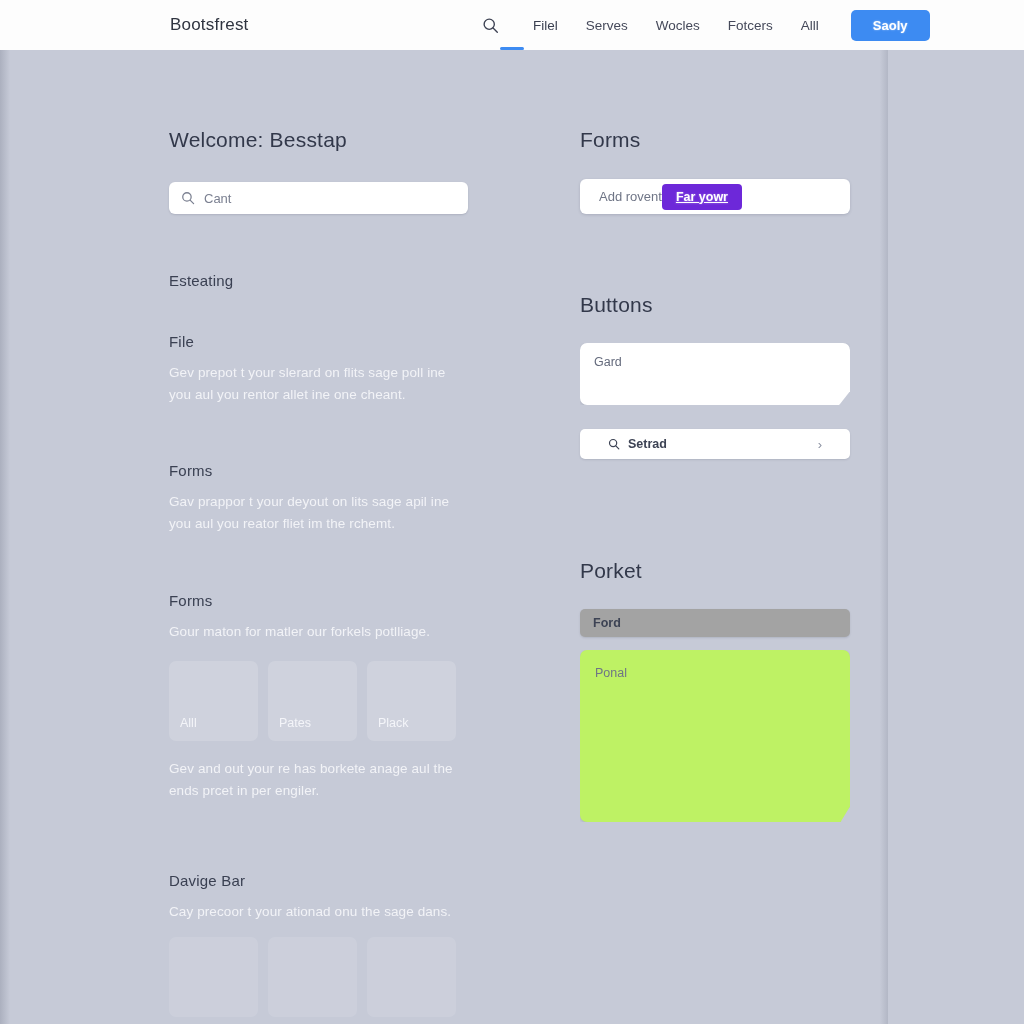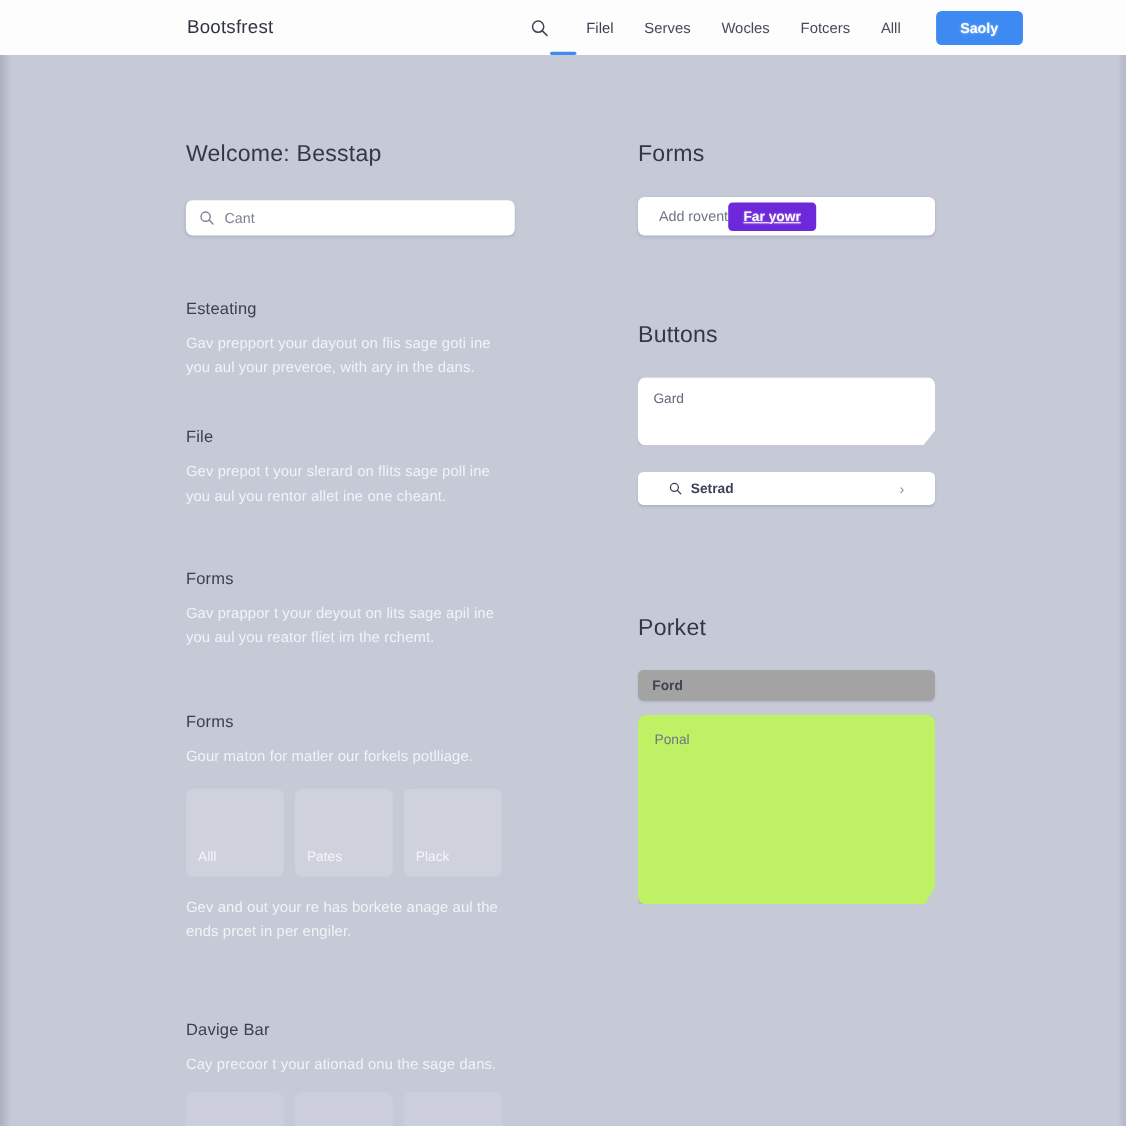--- a/index.html
+++ b/index.html
@@ -79,21 +79,21 @@
     height: 3px;
     background: #3d8bf2;
     border-radius: 2px;
     z-index: 6;
   }
 
   
   .page {
     position: absolute;
     top: 50px; left: 0;
-    width: 1024px;
+    width: 888px;
     height: 974px;
     background: #c6cad7;
   }
   .edge-shade {
     position: absolute;
     top: 0; left: 0;
     width: 10px; height: 974px;
     background: linear-gradient(90deg, rgba(110,116,134,.30), rgba(110,116,134,0));
     pointer-events: none;
   }
@@ -288,21 +288,20 @@
 
     <div class="searchbox">
       <svg width="14" height="14" viewBox="0 0 20 20" fill="none">
         <circle cx="8.5" cy="8.5" r="6" stroke="#7b8091" stroke-width="1.8"></circle>
         <line x1="13" y1="13" x2="18" y2="18" stroke="#7b8091" stroke-width="1.8" stroke-linecap="round"></line>
       </svg>
       <span class="txt">Cant</span>
     </div>
 
     <h3 class="blk-title" style="margin-top:58px;">Esteating</h3>
-    <p class="blk-body" style="margin-top:12px;">Gav prepport your dayout on flis sage goti ine you aul your preveroe, with ary in the dans.</p>
 
     <h3 class="blk-title" style="margin-top:44px;">File</h3>
     <p class="blk-body" style="margin-top:12px;">Gev prepot t your slerard on flits sage poll ine you aul you rentor allet ine one cheant.</p>
 
     <h3 class="blk-title" style="margin-top:56px;">Forms</h3>
     <p class="blk-body" style="margin-top:12px;">Gav prappor t your deyout on lits sage apil ine you aul you reator fliet im the rchemt.</p>
 
     <h3 class="blk-title" style="margin-top:57px;">Forms</h3>
     <p class="blk-body" style="margin-top:12px;">Gour maton for matler our forkels potlliage.</p>
 

